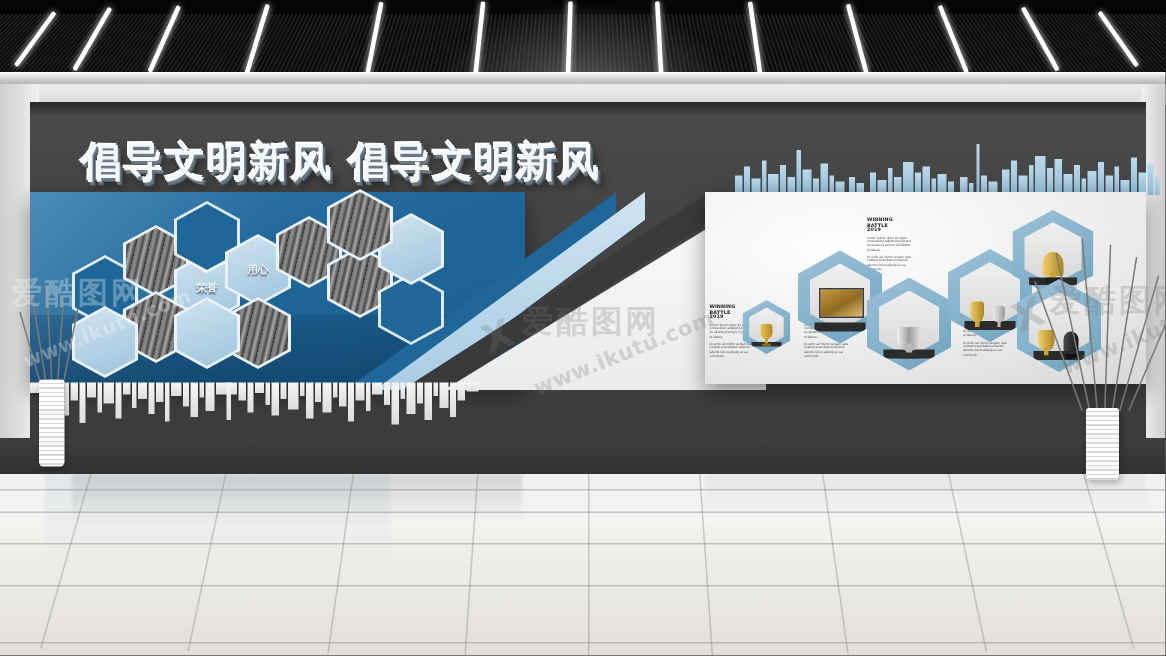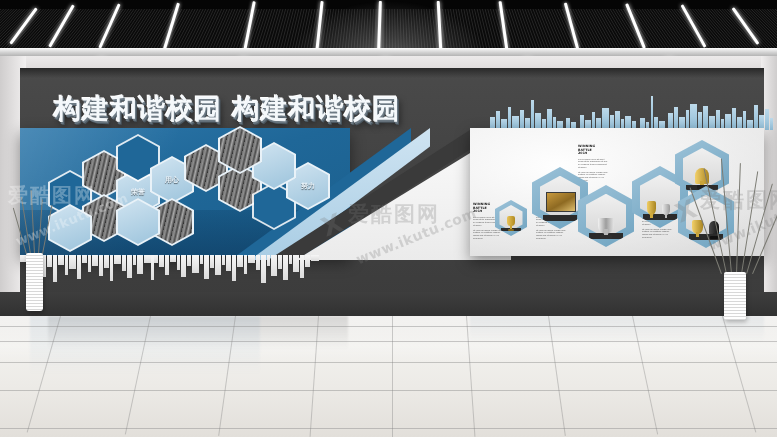--- a/index.html
+++ b/index.html
@@ -185,21 +185,21 @@
   <div class="downlight" style="left:522px;top:58px;"></div>
   <div class="downlight" style="left:664px;top:58px;"></div>
 
   <div class="upper-wall"></div>
   <div class="side-wall-l"></div>
   <div class="side-wall-r"></div>
 
   <div class="wall"></div>
   <div class="wall-shadow-top"></div>
 
-  <div class="title">构建和谐校园 构建和谐校园</div>
+  <div class="title">倡导文明新风 倡导文明新风</div>
 
   <div class="skyline-top">
     <div class="st" style="left:2px;width:5px;height:13px;"></div>
     <div class="st" style="left:8px;width:4px;height:19px;"></div>
     <div class="st" style="left:13px;width:6px;height:11px;"></div>
     <div class="st" style="left:20px;width:3px;height:23px;"></div>
     <div class="st" style="left:24px;width:7px;height:14px;"></div>
     <div class="st" style="left:32px;width:4px;height:20px;"></div>
     <div class="st" style="left:37px;width:5px;height:12px;"></div>
     <div class="st" style="left:43px;width:3px;height:30px;"></div>
@@ -303,25 +303,20 @@
         </div>
       </div>
     <div class="hex photo" style="left:170px;top:28px;">
       <div class="inner">
           <span class="lbl"></span>
         </div>
       </div>
     <div class="hex outline" style="left:204px;top:46px;">
       <div class="inner">
           <span class="lbl"></span>
-        </div>
-      </div>
-    <div class="hex plain" style="left:238px;top:26px;">
-      <div class="inner">
-          <span class="lbl">努力</span>
         </div>
       </div>
     <div class="hex plain" style="left:204px;top:6px;">
       <div class="inner">
           <span class="lbl"></span>
         </div>
       </div>
     <div class="hex photo" style="left:170px;top:-10px;">
       <div class="inner">
           <span class="lbl"></span>

